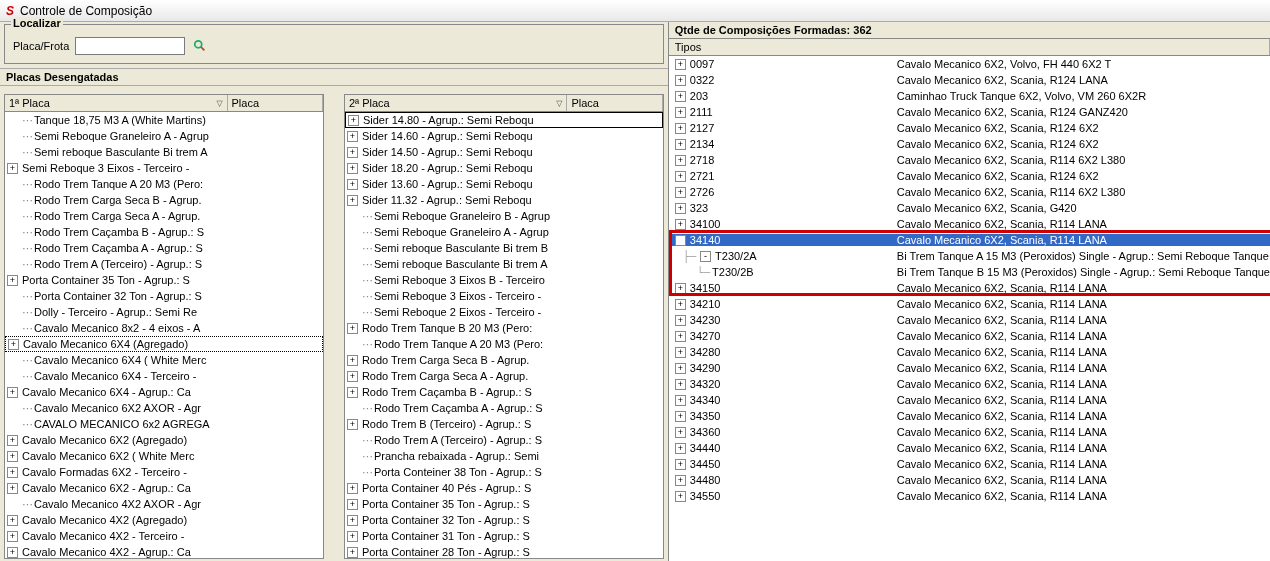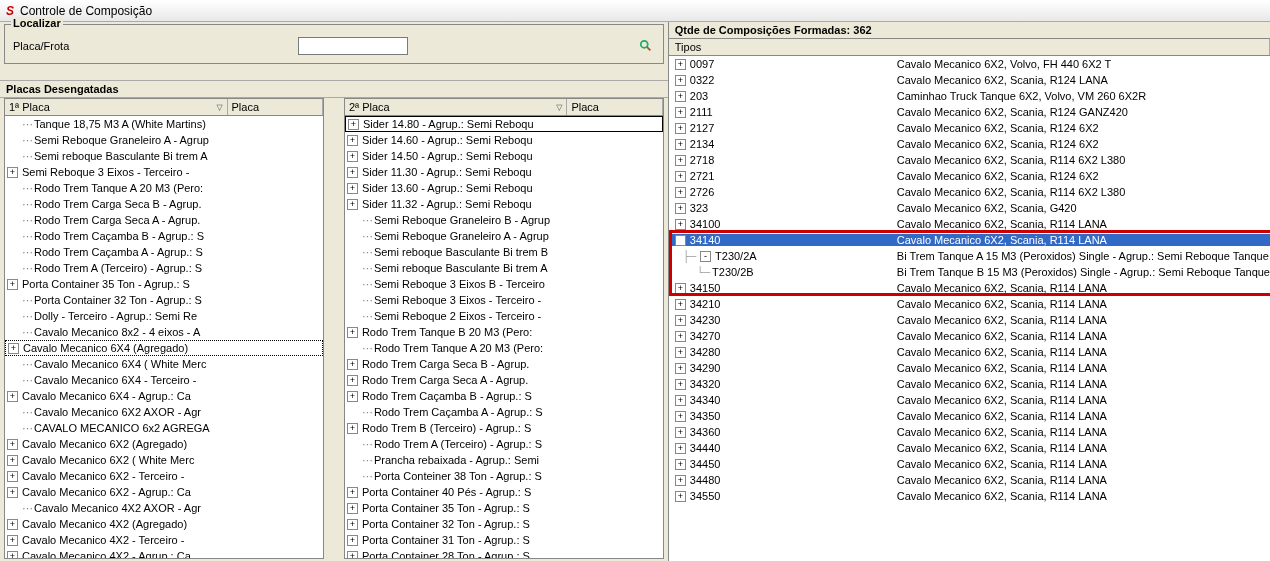--- a/index.html
+++ b/index.html
@@ -59,42 +59,41 @@
     background: #ece9d8;
     padding: 0 2px;
     font-weight: bold;
     font-size: 11px;
   }
   .localizar-row {
     display: flex;
     align-items: center;
     gap: 6px;
     padding: 4px 2px;
-    justify-content: space-between;
   }
   .localizar-row label { font-size: 11px; }
   .localizar-row input {
     height: 18px;
     border: 1px solid #7a7a7a;
     font-size: 11px;
     padding: 0 3px;
     width: 110px;
   }
   .search-btn {
     width: 18px; height: 18px;
     display:flex; align-items:center; justify-content:center;
     cursor:pointer;
   }
   .placas-area {
     flex:1;
     display:flex;
     gap:20px;
     padding: 0 4px 2px 4px;
     overflow:hidden;
-    margin-top:0;
+    margin-top:8px;
   }
   .placas-col {
     flex:1;
     border:1px solid #888;
     background:#fff;
     display:flex;
     flex-direction:column;
     overflow:hidden;
   }
   .placas-header {
@@ -228,21 +227,21 @@
     pointer-events:none;
     z-index:10;
   }
   .placas-title {
     font-weight:bold;
     font-size:11px;
     padding:2px 6px;
     border-top:1px solid #aaa;
     border-bottom:1px solid #aaa;
     background:#ece9d8;
-    margin-top:14px;
+    margin-top:2px;
   }
   ::-webkit-scrollbar { width:16px; background:#ece9d8; }
   ::-webkit-scrollbar-thumb { background:#c8c8c8; border:1px solid #888; }
   ::-webkit-scrollbar-button { background:#ece9d8; border:1px solid #888; height:16px; }
 </style>
 </head>
 <body>
 
 <div class="titlebar">
   <span class="s-icon">S</span>
@@ -380,21 +379,21 @@
             <div class="placa-row">
               <span class="exp">+</span>
               <span>Cavalo Mecanico 6X2 (Agregado)</span>
             </div>
             <div class="placa-row">
               <span class="exp">+</span>
               <span>Cavalo Mecanico 6X2 ( White Merc</span>
             </div>
             <div class="placa-row">
               <span class="exp">+</span>
-              <span>Cavalo Mecanico 6X2 - Terceiro -</span>
+              <span>Cavalo Formadas 6X2 - Terceiro -</span>
             </div>
             <div class="placa-row">
               <span class="exp">+</span>
               <span>Cavalo Mecanico 6X2 - Agrup.: Ca</span>
             </div>
             <div class="placa-row">
               <span class="noexp"></span>
               <span class="dots">⋯</span>
               <span>Cavalo Mecanico 4X2 AXOR - Agr</span>
             </div>
@@ -432,21 +431,21 @@
             <div class="placa-row">
               <span class="exp">+</span>
               <span>Sider 14.60 - Agrup.: Semi Reboqu</span>
             </div>
             <div class="placa-row">
               <span class="exp">+</span>
               <span>Sider 14.50 - Agrup.: Semi Reboqu</span>
             </div>
             <div class="placa-row">
               <span class="exp">+</span>
-              <span>Sider 11.30 - Agrup.: Semi Reboqu</span>
+              <span>Sider 18.20 - Agrup.: Semi Reboqu</span>
             </div>
             <div class="placa-row">
               <span class="exp">+</span>
               <span>Sider 13.60 - Agrup.: Semi Reboqu</span>
             </div>
             <div class="placa-row">
               <span class="exp">+</span>
               <span>Sider 11.32 - Agrup.: Semi Reboqu</span>
             </div>
             <div class="placa-row">

